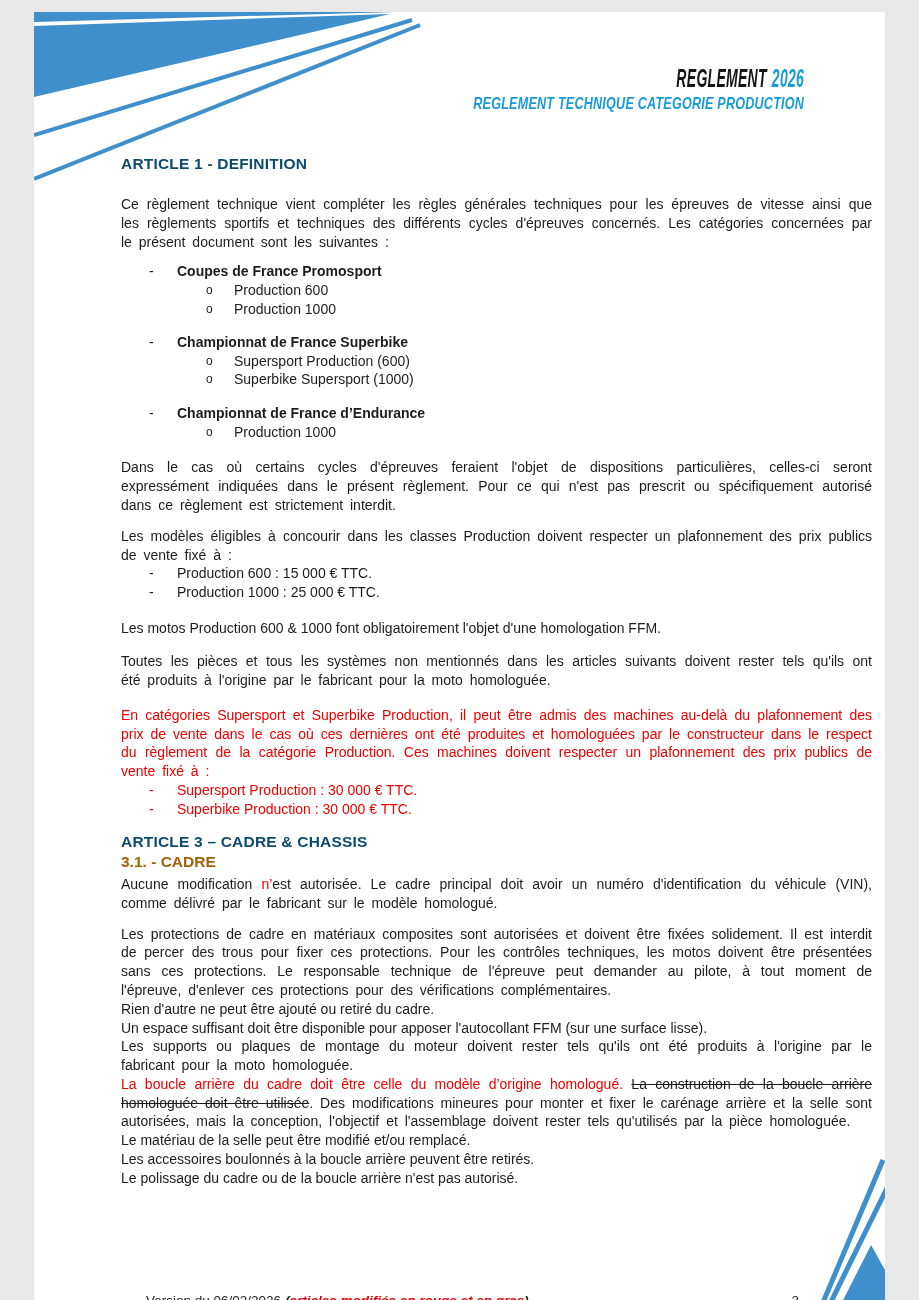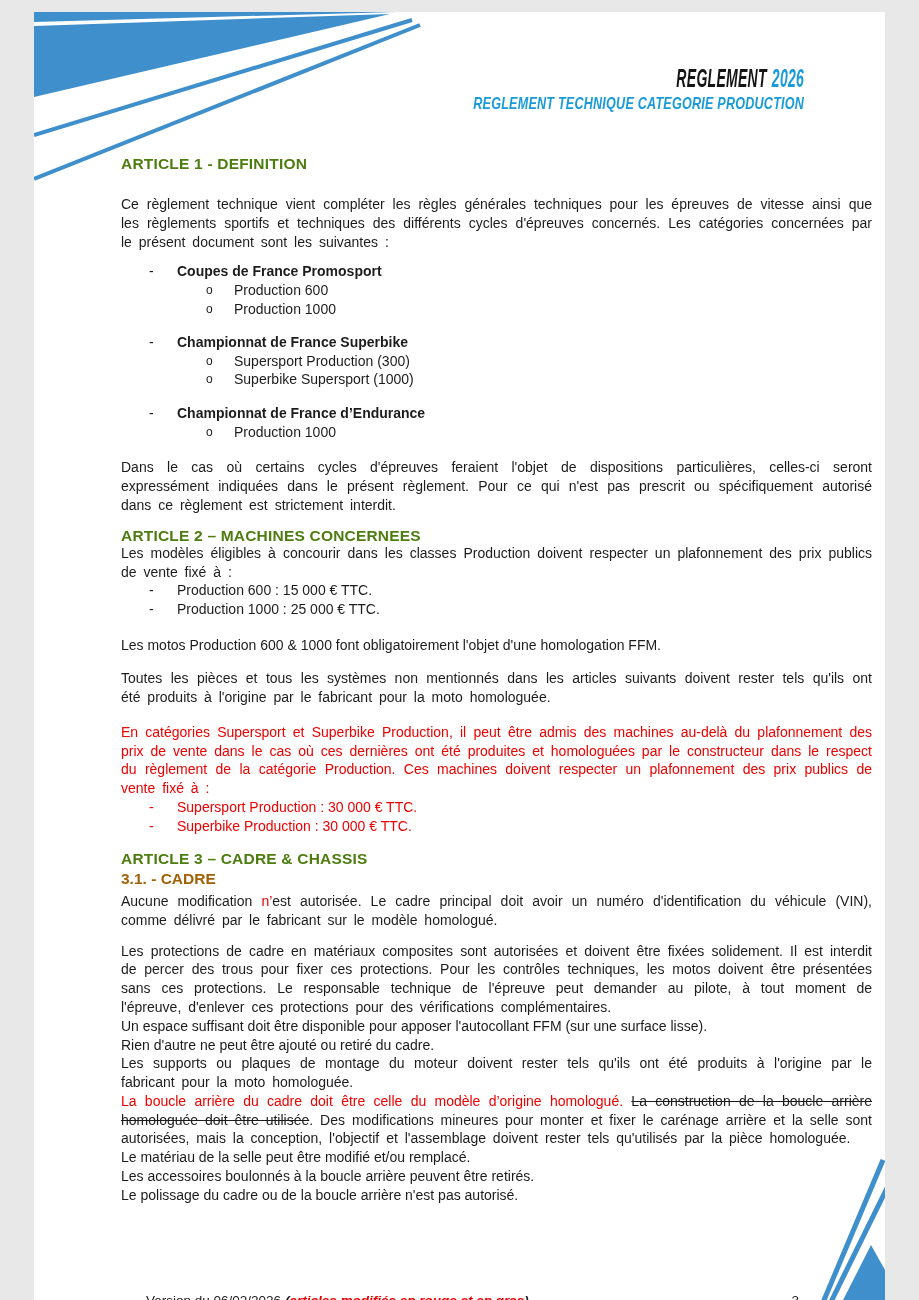--- a/index.html
+++ b/index.html
@@ -24,21 +24,21 @@
   .hd-line1 .t-year { color:#189BD8; margin-left:9px; }
   .hd-line2 {
     display:block; white-space:nowrap; font-weight:bold; font-style:italic;
     font-size:17px; line-height:18px; margin-top:5px; color:#189BD8; letter-spacing:.3px;
     transform:scaleX(.74); transform-origin:100% 50%;
   }
 
   .content { position:absolute; left:87px; top:143px; width:751px; font-size:14px; line-height:18.8px; }
   p { margin:0; }
   .just { text-align:justify; word-spacing:3px; }
-  .art-h { font-size:15.5px; line-height:17px; font-weight:bold; color:#4d7c0f; margin:0; letter-spacing:.2px; }
+  .art-h { font-size:15.5px; line-height:17px; font-weight:bold; color:#0c4a6e; margin:0; letter-spacing:.2px; }
   .sec-h { font-size:15.5px; line-height:17px; font-weight:bold; color:#a16207; margin:0; }
   .bold { font-weight:bold; }
   .red-b { color:#EC0000; font-weight:normal; }
   .strike { text-decoration:line-through; }
 
   .li { display:flex; line-height:19px; }
   .l1 { padding-left:28px; }
   .l2 { padding-left:85px; line-height:18.6px; }
   .mk { flex:0 0 28px; }
   .mko { font-size:12px; }
@@ -99,42 +99,41 @@
       </div>
     </div>
 
     <div class="mb15">
       <div class="li l1">
         <span class="mk">-</span>
         <span class="bold">Championnat de France Superbike</span>
       </div>
       <div class="li l2">
         <span class="mk mko">o</span>
-        <span>Supersport Production (300)</span>
+        <span>Supersport Production (600)</span>
       </div>
       <div class="li l2">
         <span class="mk mko">o</span>
         <span>Superbike Supersport (1000)</span>
       </div>
     </div>
 
     <div class="mb17">
       <div class="li l1">
         <span class="mk">-</span>
         <span class="bold">Championnat de France d’Endurance</span>
       </div>
       <div class="li l2">
         <span class="mk mko">o</span>
         <span>Production 1000</span>
       </div>
     </div>
 
     <p class="just mb12">Dans le cas où certains cycles d'épreuves feraient l'objet de dispositions particulières, celles-ci seront expressément indiquées dans le présent règlement. Pour ce qui n'est pas prescrit ou spécifiquement autorisé dans ce règlement est strictement interdit.</p>
 
-    <h2 class="art-h">ARTICLE 2 – MACHINES CONCERNEES</h2>
 
     <p class="just">Les modèles éligibles à concourir dans les classes Production doivent respecter un plafonnement des prix publics de vente fixé à :</p>
 
     <div class="mb17">
       <div class="li l1">
         <span class="mk">-</span>
         <span>Production 600 : 15 000 € TTC.</span>
       </div>
       <div class="li l1">
         <span class="mk">-</span>
@@ -158,22 +157,22 @@
         <span>Superbike Production : 30 000 € TTC.</span>
       </div>
     </div>
 
     <h2 class="art-h mb3">ARTICLE 3 – CADRE &amp; CHASSIS</h2>
     <h3 class="sec-h mb5">3.1. - CADRE</h3>
 
     <p class="just mb12"><span>Aucune modification </span><span class="red-b">n’</span><span>est autorisée. Le cadre principal doit avoir un numéro d'identification du véhicule (VIN), comme délivré par le fabricant sur le modèle homologué.</span></p>
 
     <p class="just">Les protections de cadre en matériaux composites sont autorisées et doivent être fixées solidement. Il est interdit de percer des trous pour fixer ces protections. Pour les contrôles techniques, les motos doivent être présentées sans ces protections. Le responsable technique de l'épreuve peut demander au pilote, à tout moment de l'épreuve, d'enlever ces protections pour des vérifications complémentaires.</p>
+    <p>Rien d'autre ne peut être ajouté ou retiré du cadre.</p>
     <p>Un espace suffisant doit être disponible pour apposer l'autocollant FFM (sur une surface lisse).</p>
-    <p>Rien d'autre ne peut être ajouté ou retiré du cadre.</p>
     <p class="just">Les supports ou plaques de montage du moteur doivent rester tels qu'ils ont été produits à l'origine par le fabricant pour la moto homologuée.</p>
 
     <p class="just"><span class="red-b">La boucle arrière du cadre doit être celle du modèle d’origine homologué. </span><span class="strike">La construction de la boucle arrière homologuée doit être utilisée</span><span>. Des modifications mineures pour monter et fixer le carénage arrière et la selle sont autorisées, mais la conception, l'objectif et l'assemblage doivent rester tels qu'utilisés par la pièce homologuée.</span></p>
 
     <p>Le matériau de la selle peut être modifié et/ou remplacé.</p>
     <p>Les accessoires boulonnés à la boucle arrière peuvent être retirés.</p>
     <p>Le polissage du cadre ou de la boucle arrière n'est pas autorisé.</p>
 
   </main>
 

